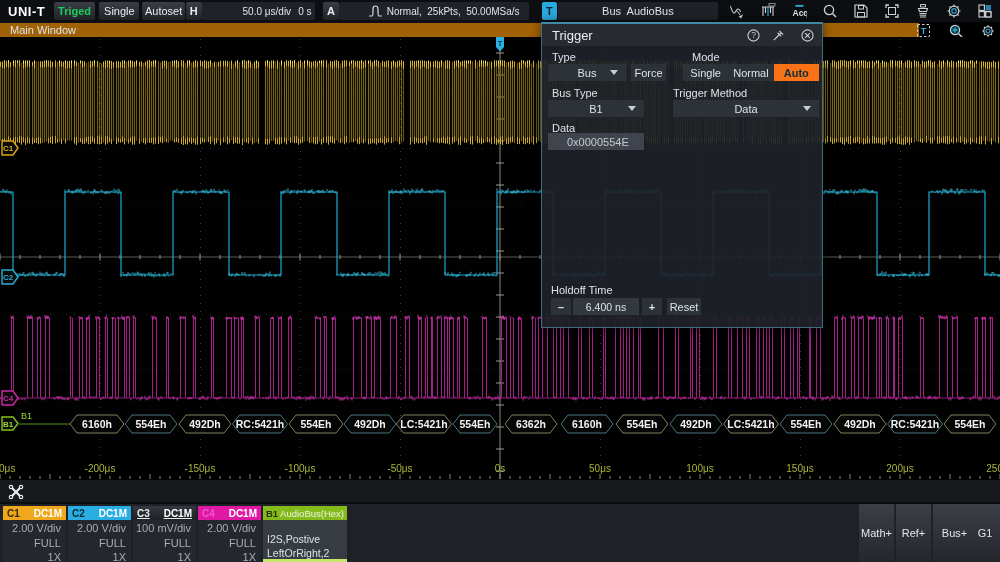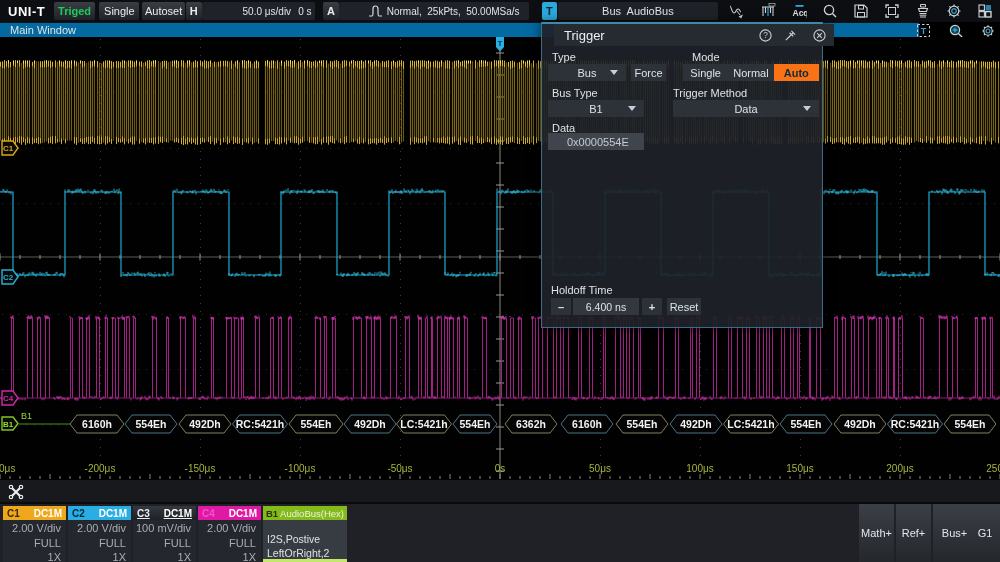--- a/index.html
+++ b/index.html
@@ -2,32 +2,32 @@
 <html><head><meta charset="utf-8"><style>
 *{margin:0;padding:0;box-sizing:border-box;font-family:"Liberation Sans",sans-serif;}
 html,body{width:1000px;height:562px;background:#000;overflow:hidden;}
 #app{position:relative;width:1000px;height:562px;background:#000;}
 #topbar{position:absolute;left:0;top:0;width:1000px;height:22px;background:#0d0e11;display:flex;align-items:center;}
 .tbtn{height:18px;border-radius:2px;background:linear-gradient(180deg,#3a3e45,#1f2226);display:flex;align-items:center;justify-content:center;color:#e8ecf0;font-size:11px;}
 .tpanel{height:18px;border-radius:2px;background:#1f2329;display:flex;align-items:center;color:#dfe4e9;font-size:11px;}
 #logo{color:#fff;font-weight:bold;font-size:13px;letter-spacing:0.5px;margin-left:8px;width:47px;}
 #topicons{display:flex;height:22px;align-items:center;margin-left:3px;}
 .islot{width:31px;display:flex;justify-content:center;align-items:center;}
-#bar2{position:absolute;left:0;top:22px;width:919px;height:15px;background:#0369a1;border-top:1px solid #101114;}
+#bar2{position:absolute;left:0;top:22px;width:919px;height:15px;background:#a16207;border-top:1px solid #101114;}
 #bar2 .mw{position:absolute;left:10px;top:1px;color:#dde2e7;font-size:11px;}
 #wave{position:absolute;left:0;top:37px;width:1000px;height:443px;background:#010101;}
 #strip{position:absolute;left:0;top:480px;width:1000px;height:24px;background:#17191d;border-bottom:2px solid #0a0b0d;}
 #dock{position:absolute;left:0;top:504px;width:1000px;height:58px;background:#1f2126;}
 .chbox{position:absolute;top:2px;height:56px;background:#24272d;}
 .chhead{height:14px;font-size:10px;font-weight:bold;display:flex;justify-content:space-between;align-items:center;padding:0 4px;}
 .chhead .r{color:#fff;font-weight:bold;}
 .chrow{font-size:11px;color:#a9aeb5;text-align:right;padding-right:5px;line-height:14.5px;}
 .rbtn{position:absolute;top:0;height:58px;background:linear-gradient(180deg,#3b3f46,#24272c);color:#e2e6ea;font-size:11px;display:flex;align-items:center;justify-content:center;}
 #dlg{position:absolute;left:541px;top:22px;width:282px;height:306px;background:rgba(30,34,41,0.92);border:1px solid #3e6e84;border-top:2px solid #3f88a6;box-shadow:0 0 10px rgba(0,0,0,0.55);}
-#dlgtitle{position:absolute;left:12px;top:0;width:100%;height:22px;background:rgba(39,43,50,0.97);}
+#dlgtitle{position:absolute;left:0;top:0;width:100%;height:22px;background:rgba(39,43,50,0.97);}
 #dlgtitle span{position:absolute;left:10px;top:4px;font-size:13px;color:#e9eef3;}
 .lbl{position:absolute;font-size:11px;color:#dce2e8;}
 .ctl{position:absolute;height:17px;background:#2d3239;color:#dce2e8;font-size:11px;display:flex;align-items:center;justify-content:center;}
 .arrow{width:0;height:0;border-left:4px solid transparent;border-right:4px solid transparent;border-top:5px solid #c9ced4;position:absolute;}
 .seg{position:absolute;height:17px;display:flex;background:#2d3239;}
 .seg div{width:45.3px;font-size:11px;color:#dce2e8;display:flex;align-items:center;justify-content:center;}
 .seg .on{background:#f97316;color:#0e2c3e;font-weight:bold;}
 .dico{position:absolute;top:5px;width:13px;height:13px;}
 </style></head><body>
 <div id="app">

